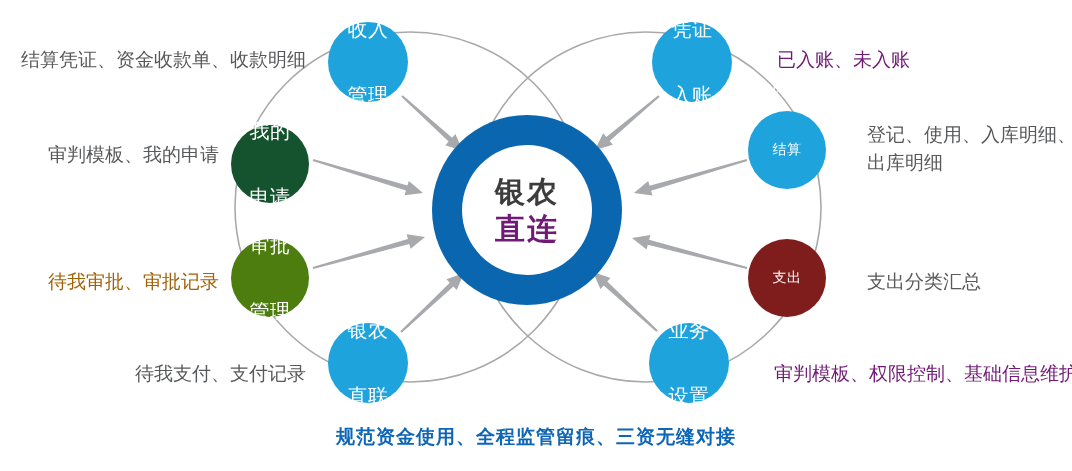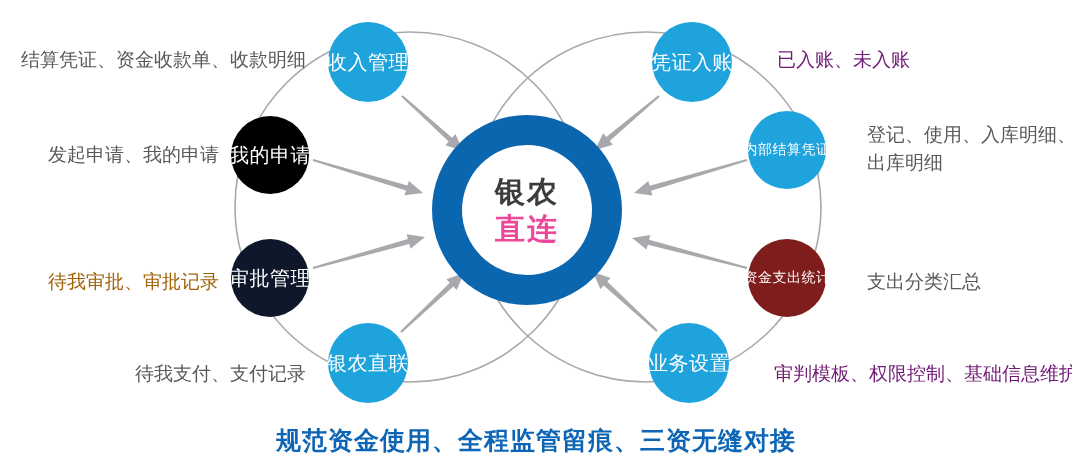--- a/index.html
+++ b/index.html
@@ -28,27 +28,28 @@
     height: 471px;
   }
 
   
   .node {
     position: absolute;
     border-radius: 50%;
     background: #1fa3dd;
     color: #ffffff;
     display: flex;
-    flex-direction: row;
+    flex-direction: column;
     align-items: center;
     justify-content: center;
     text-align: center;
     font-weight: 400;
     letter-spacing: 0.5px;
     z-index: 5;
+    gap: 44px;
   }
   .node .nline {
     display: block;
     line-height: 1.12;
     white-space: nowrap;
   }
   .node.sz2 { font-size: 20px; }
   .node.sz3 { font-size: 14px; }
 
   
@@ -94,21 +95,21 @@
   .label .lline { display: block; margin-left: 18px; }
 
   
   .caption {
     position: absolute;
     left: 0;
     right: 0;
     top: 424px;
     text-align: center;
     color: #0d65b5;
-    font-size: 25px;
+    font-size: 19px;
     font-weight: 700;
     letter-spacing: 1px;
     z-index: 7;
   }
 </style>
 </head>
 <body>
 
 <div id="diagram-root">
 
@@ -127,25 +128,25 @@
         <polygon points="747.28,266.94 649.11,239.78 650.34,235.03 632.00,238.00 646.56,249.55 647.79,244.81 746.72,269.06" fill="#a7a9ac"></polygon>
         <polygon points="657.75,330.19 607.26,281.61 610.58,278.01 593.00,272.00 600.42,289.04 603.74,285.43 656.25,331.81" fill="#a7a9ac"></polygon>
       </g>
   </svg>
 
   <div id="nodes-layer">
       <div class="node sz2" style="left: 328px; top: 22px; width: 80px; height: 80px; background: rgb(31, 163, 221);">
         <span class="nline">收入</span>
         <span class="nline">管理</span>
       </div>
-      <div class="node sz2" style="left: 231px; top: 116px; width: 78px; height: 78px; background: #000000;">
+      <div class="node sz2" style="left: 231px; top: 125px; width: 78px; height: 78px; background: #14532d;">
         <span class="nline">我的</span>
         <span class="nline">申请</span>
       </div>
-      <div class="node sz2" style="left: 231px; top: 239px; width: 78px; height: 78px; background: #0f172a;">
+      <div class="node sz2" style="left: 231px; top: 239px; width: 78px; height: 78px; background: #4d7c0f;">
         <span class="nline">审批</span>
         <span class="nline">管理</span>
       </div>
       <div class="node sz2" style="left: 328px; top: 323px; width: 80px; height: 80px; background: rgb(31, 163, 221);">
         <span class="nline">银农</span>
         <span class="nline">直联</span>
       </div>
       <div class="node sz2" style="left: 652px; top: 22px; width: 80px; height: 80px; background: rgb(31, 163, 221);">
         <span class="nline">凭证</span>
         <span class="nline">入账</span>
@@ -163,21 +164,21 @@
       <div class="node sz2" style="left: 649px; top: 323px; width: 80px; height: 80px; background: rgb(31, 163, 221);">
         <span class="nline">业务</span>
         <span class="nline">设置</span>
       </div>
     </div>
   <div id="labels-layer">
       <div class="label left" style="top: 46px; color: rgb(88, 89, 91); left: 0px; width: 306px;">
         <span class="lline">结算凭证、资金收款单、收款明细</span>
       </div>
       <div class="label left" style="top: 141px; color: rgb(88, 89, 91); left: 0px; width: 219px;">
-        <span class="lline">发起申请、我的申请</span>
+        <span class="lline">审判模板、我的申请</span>
       </div>
       <div class="label left" style="top: 268px; color: #a16207; left: 0px; width: 219px;">
         <span class="lline">待我审批、审批记录</span>
       </div>
       <div class="label left" style="top: 360px; color: rgb(88, 89, 91); left: 0px; width: 306px;">
         <span class="lline">待我支付、支付记录</span>
       </div>
       <div class="label right" style="top: 46px; color: #701a75; left: 759px;">
         <span class="lline">已入账、未入账</span>
       </div>
@@ -189,19 +190,19 @@
         <span class="lline">支出分类汇总</span>
       </div>
       <div class="label right" style="top: 360px; color: #701a75; left: 756px;">
         <span class="lline">审判模板、权限控制、基础信息维护</span>
       </div>
     </div>
 
   <div class="center-ring" id="center-ring" style="left: 432px; top: 115px; width: 190px; height: 190px; background: rgb(11, 102, 176);">
     <div class="center-inner" id="center-inner" style="width: 130px; height: 130px;">
         <span class="cline" style="color: rgb(60, 60, 60);">银农</span>
-        <span class="cline" style="color: #ec4899;">直连</span>
+        <span class="cline" style="color: #701a75;">直连</span>
       </div>
   </div>
 
   <div class="caption" style="color: rgb(13, 101, 181);">规范资金使用、全程监管留痕、三资无缝对接</div>
 
 </div>
 
 </body></html>

